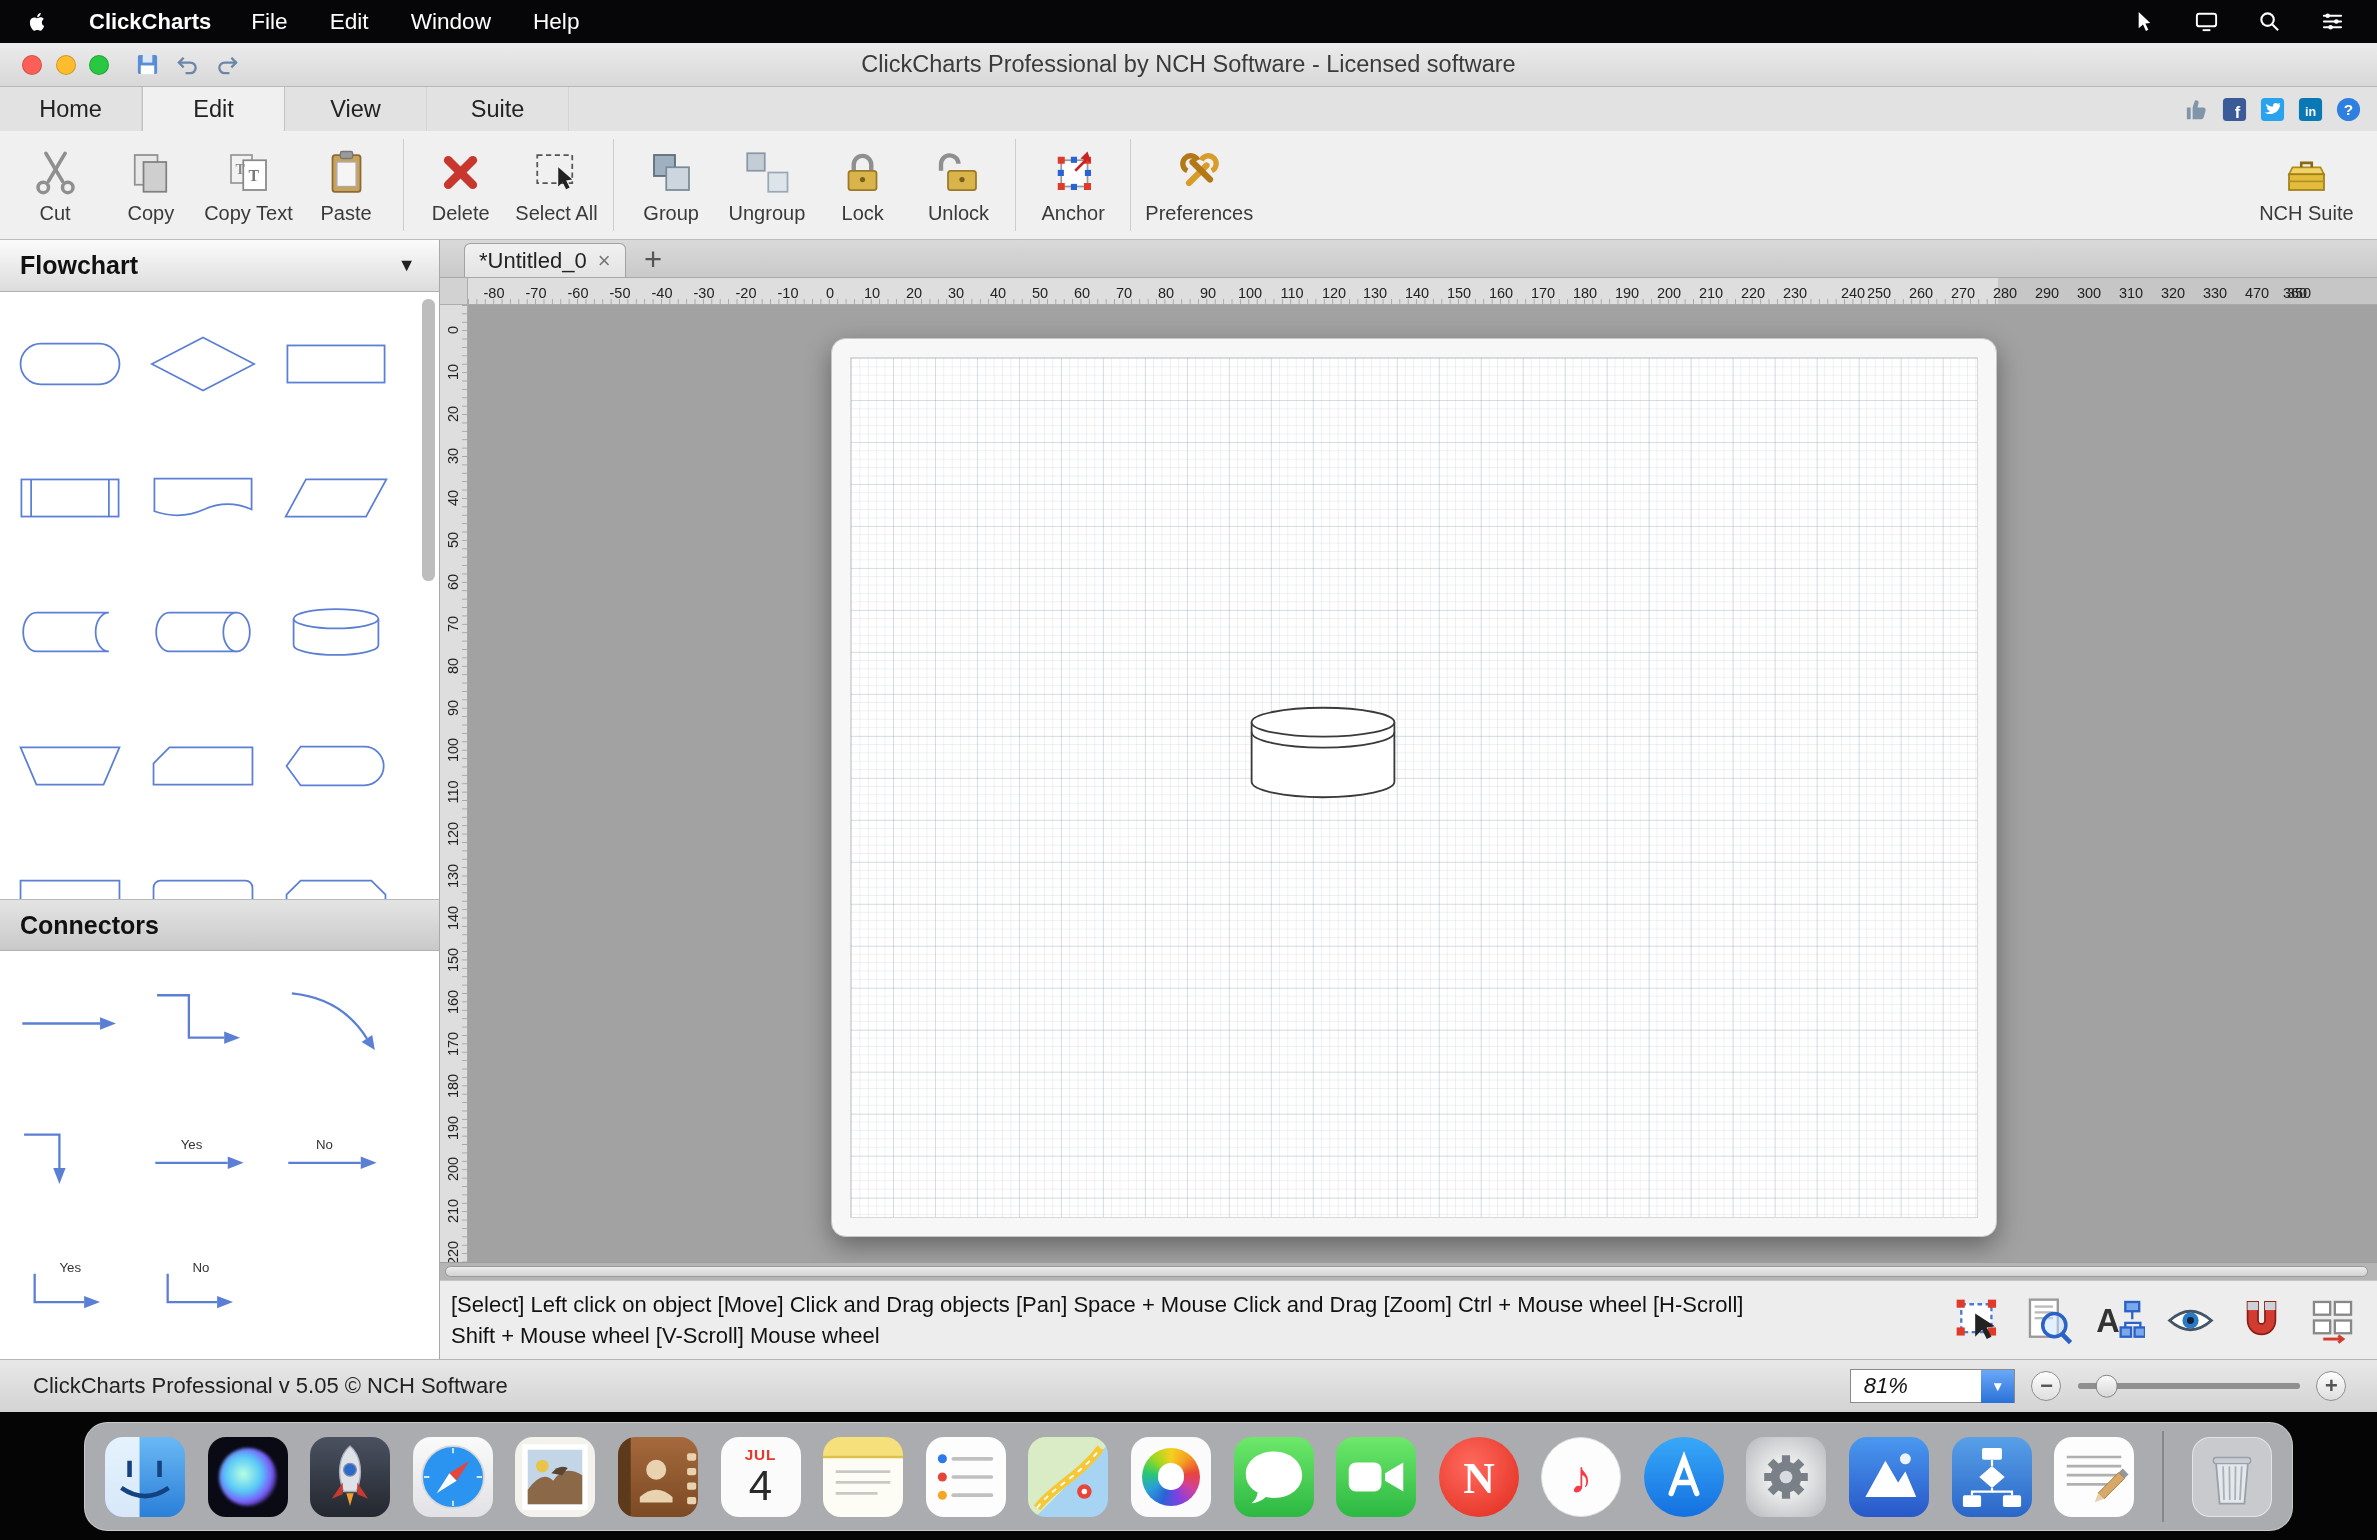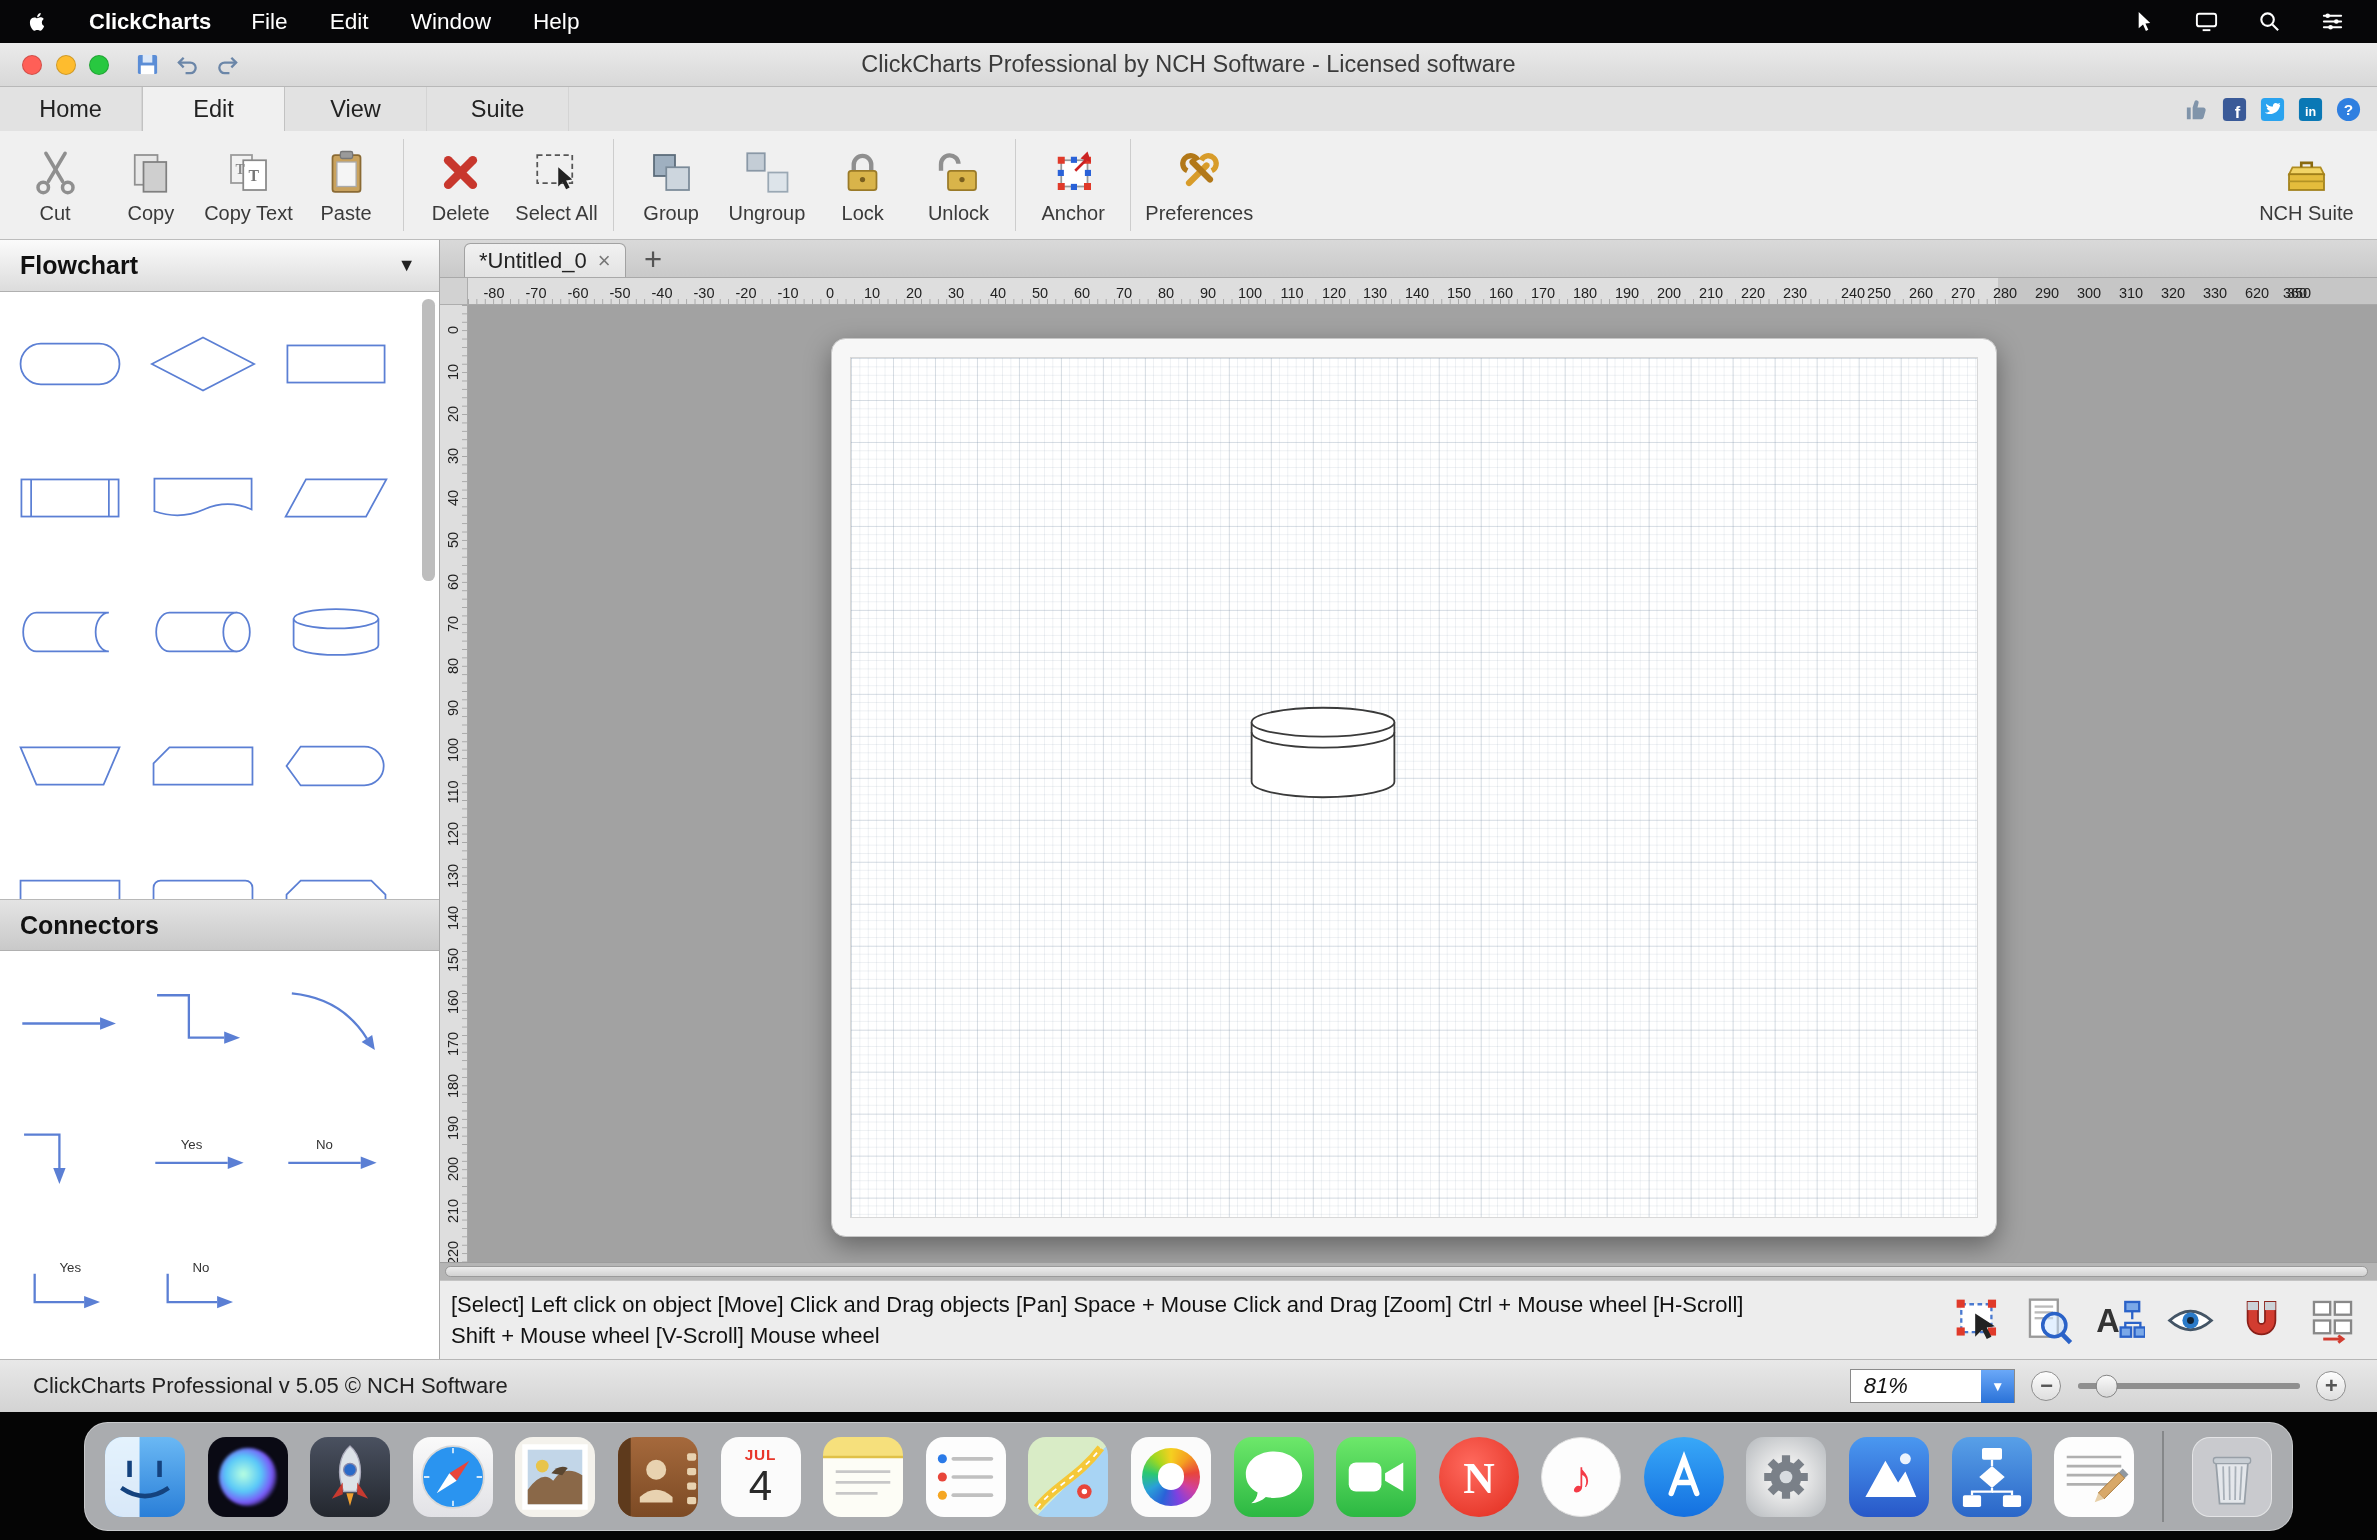--- a/index.html
+++ b/index.html
@@ -625,21 +625,21 @@
             <span class="hr-num" style="left: 1369px; margin-left: 16px;">240</span>
             <span class="hr-num" style="left: 1411px;">250</span>
             <span class="hr-num" style="left: 1453px;">260</span>
             <span class="hr-num" style="left: 1495px;">270</span>
             <span class="hr-num" style="left: 1537px;">280</span>
             <span class="hr-num" style="left: 1579px;">290</span>
             <span class="hr-num" style="left: 1621px;">300</span>
             <span class="hr-num" style="left: 1663px;">310</span>
             <span class="hr-num" style="left: 1705px;">320</span>
             <span class="hr-num" style="left: 1747px;">330</span>
-            <span class="hr-num" style="left: 1789px;">620</span>
+            <span class="hr-num" style="left: 1789px;">470</span>
             <span class="hr-num" style="left: 1831px;">350</span>
             <span class="hr-num" style="left: 1827px;">360</span>
           </div>
       </div>
 
       <div class="canvas">
         <div class="v-ruler">
             <span class="vr-num" style="top: 17px;">0</span>
             <span class="vr-num" style="top: 59px;">10</span>
             <span class="vr-num" style="top: 101px;">20</span>

